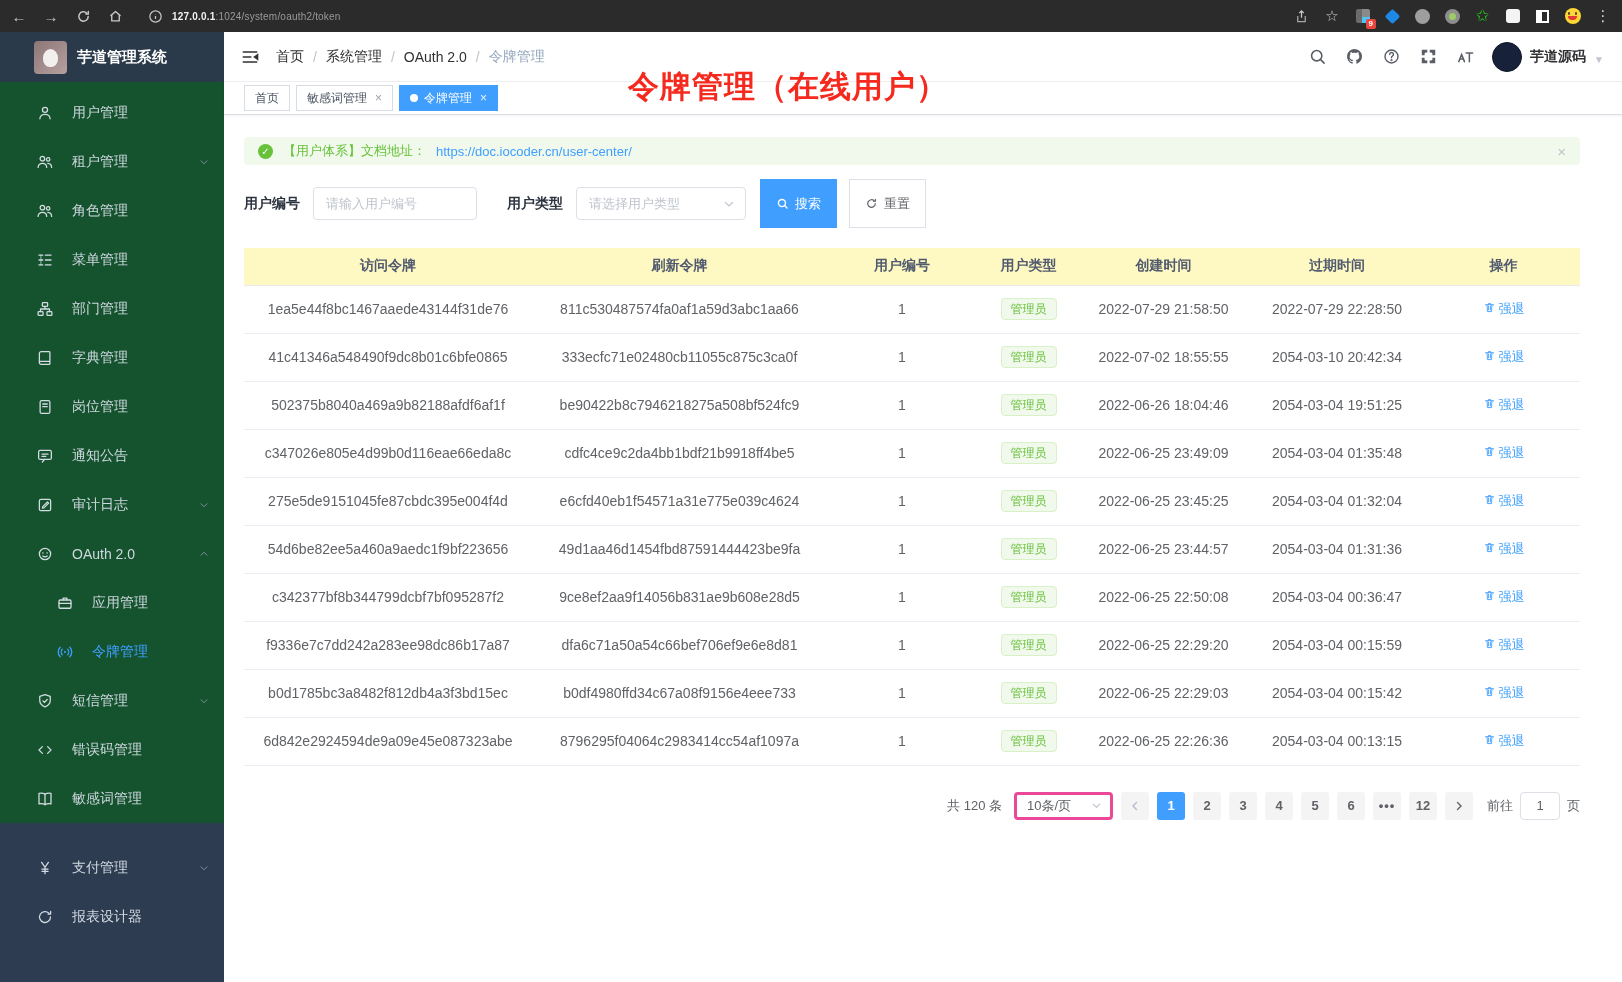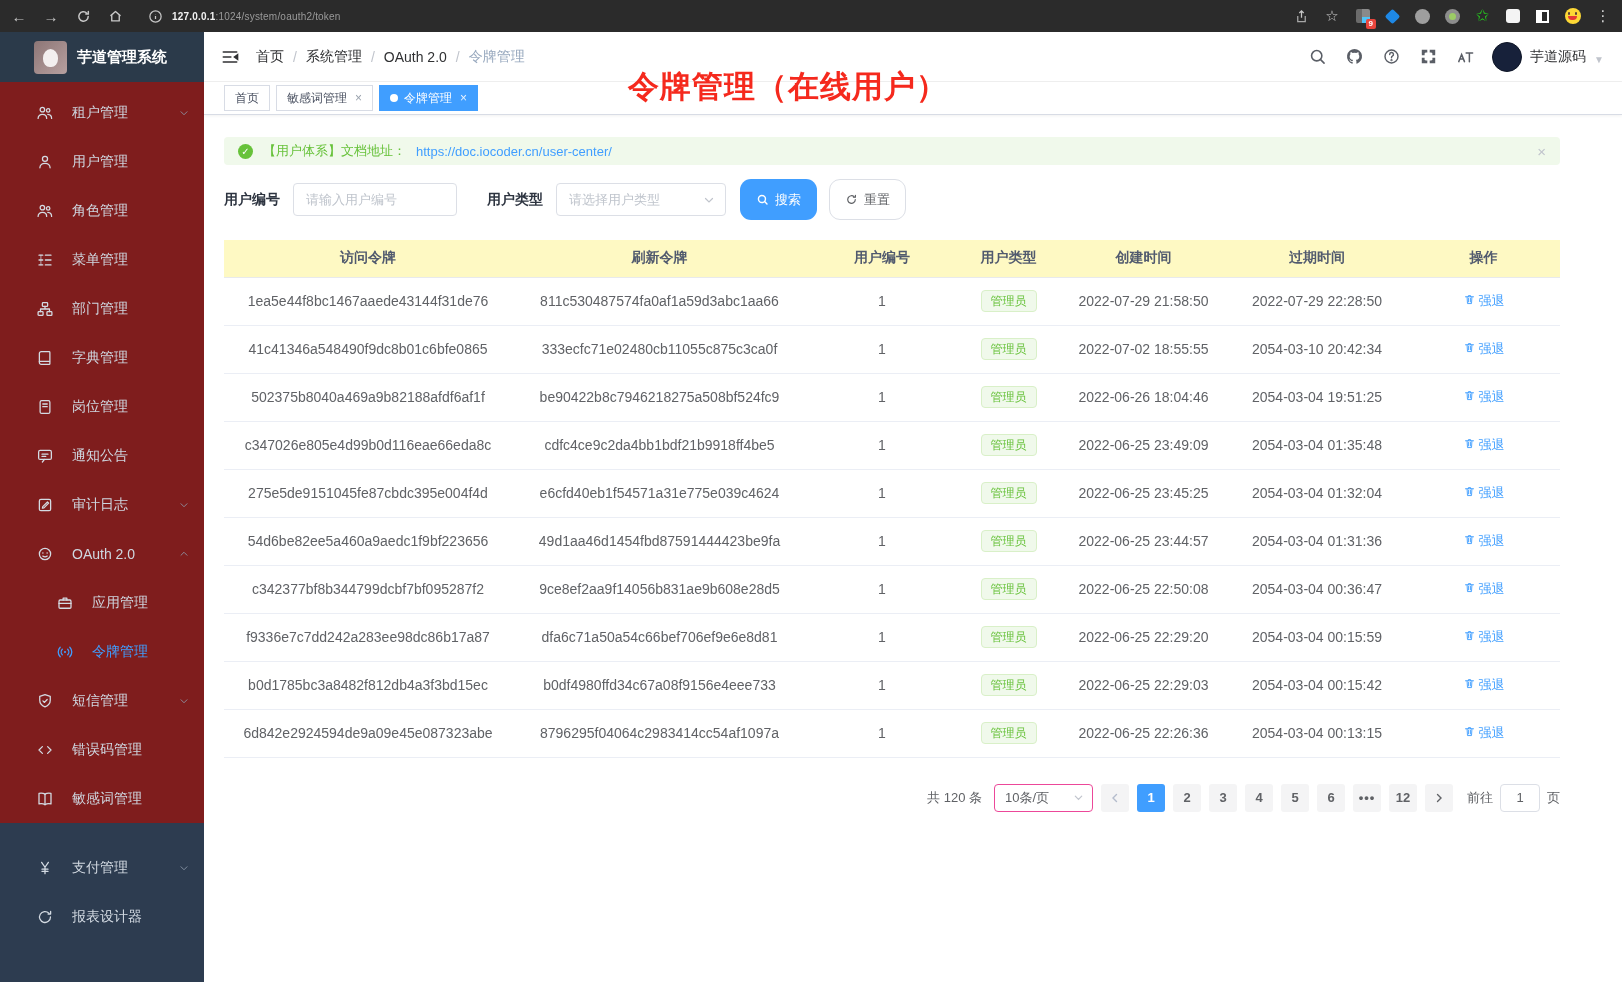--- a/index.html
+++ b/index.html
@@ -28,21 +28,21 @@
   .ext-read { width:13px; height:13px; border:2px solid #fff; background:linear-gradient(90deg,#fff 50%,transparent 50%); }
   .ext-emoji { width:16px; height:16px; border-radius:50%; background:#fdd835; position:relative; }
   .ext-emoji:before { content:""; position:absolute; left:3px; top:4px; width:2.5px; height:2.5px; background:#5d4037; border-radius:50%; box-shadow:7px 0 0 #5d4037; }
   .ext-emoji:after { content:""; position:absolute; left:3.5px; top:8px; width:9px; height:4px; border-radius:0 0 8px 8px; background:#e53935; }
   .dots-v { font-size:15px; color:#cfcfcf; letter-spacing:0; }
 
   
   .app-shell { display:flex; height:950px; }
 
   
-  .sidebar { width:204px; background:#7f1d1d; display:flex; flex-direction:column; color:#cfd7e0; }
+  .sidebar { width:224px; background:#14532d; display:flex; flex-direction:column; color:#cfd7e0; }
   .logo-bar { height:50px; background:#2b3a4a; display:flex; align-items:center; gap:10px; padding:0 12px 0 34px; }
   .logo-avatar { width:33px; height:33px; border-radius:4px; background:linear-gradient(135deg,#8d7676,#b7a0a0); position:relative; flex:0 0 auto; }
   .logo-avatar:before { content:""; position:absolute; left:9px; top:8px; width:15px; height:18px; background:#f3efef; border-radius:50% 50% 45% 45%; }
   .logo-title { color:#fff; font-size:15px; font-weight:700; white-space:nowrap; }
   .side-nav { padding-top:6px; }
   .side-item { height:49px; display:flex; align-items:center; padding:0 14px 0 36px; cursor:pointer; font-size:14px; color:#cfd7e0; position:relative; }
   .side-item .mi { width:18px; height:18px; margin-right:18px; flex:0 0 auto; color:#d4dbe3; }
   .side-item .mi svg { width:18px; height:18px; display:block; }
   .side-label { flex:1; white-space:nowrap; }
   .side-item .arrow { width:12px; height:12px; margin:0; color:#8f9bab; }
@@ -60,21 +60,21 @@
   .hamburger svg { width:20px; height:20px; }
   .crumbs { display:flex; align-items:center; gap:9px; font-size:14px; color:#303133; }
   .crumb { cursor:pointer; }
   .crumb-sep { color:#c0c4cc; }
   .crumb.last { color:#97a8be; cursor:default; }
   .header-right { margin-left:auto; display:flex; align-items:center; gap:17px; }
   .h-ico { width:20px; height:20px; color:#5a5e66; cursor:pointer; display:flex; align-items:center; justify-content:center; }
   .h-ico svg { width:19px; height:19px; }
   .user-chip { display:flex; align-items:center; gap:8px; cursor:pointer; }
   .user-avatar { width:30px; height:30px; border-radius:50%; background:#17213a; border:1px solid #0e1526; }
-  .user-name { font-size:14px; color:#303133; }
+  .user-name { font-size:14px; color:#303133;font-weight:bold; }
   .user-caret { font-size:10px; color:#c0c4cc; margin-top:6px; }
 
   
   .tab-bar { height:33px; display:flex; align-items:center; gap:6px; padding:0 0 0 20px; border-bottom:1px solid #d8dce5; box-shadow:0 1px 3px rgba(0,0,0,.06); position:relative; z-index:2; background:#fff; }
   .tag-tab { height:26px; display:flex; align-items:center; gap:6px; padding:0 10px; border:1px solid #d8dce5; background:#fff; color:#495060; font-size:12px; cursor:pointer; }
   .tag-tab .tab-close { font-size:12px; color:#9aa2ad; margin-left:2px; }
   .tag-tab.active { background:#409eff; border-color:#409eff; color:#fff; }
   .tag-tab.active .tab-close { color:#e8f3ff; }
   .tab-dot { width:8px; height:8px; border-radius:50%; background:#fff; }
 
@@ -88,35 +88,35 @@
   .alert-link { color:#409eff; font-size:13px; text-decoration:none; }
   .alert-close { margin-left:auto; color:#c0c4cc; font-size:15px; cursor:pointer; }
 
   .filter-row { margin-top:14px; display:flex; align-items:center; }
   .f-label { font-weight:700; color:#2d3440; font-size:14px; margin-right:13px; }
   .f-input { width:164px; height:33px; border:1px solid #dcdfe6; border-radius:4px; padding:0 12px; font-size:13px; color:#606266; font-family:inherit; }
   .f-input::placeholder { color:#bfc4cc; }
   .f-select { width:170px; height:33px; border:1px solid #dcdfe6; border-radius:4px; padding:0 10px 0 12px; font-size:13px; color:#bfc4cc; display:flex; align-items:center; justify-content:space-between; cursor:pointer; background:#fff; }
   .f-select svg { width:12px; height:12px; color:#c0c4cc; }
   .gap1 { width:14px; } .gap2 { width:30px; } .gap3 { width:12px; }
-  .btn { height:41px; border-radius:11px; display:flex; align-items:center; gap:6px; padding:4px 15px; font-size:13px; cursor:pointer; border:1px solid transparent; }
+  .btn { height:49px; border-radius:0; display:flex; align-items:center; gap:6px; padding:4px 15px; font-size:13px; cursor:pointer; border:1px solid transparent; }
   .btn svg { width:13px; height:13px; }
   .btn-primary { background:#409eff; color:#fff; }
   .btn-plain { background:#fff; color:#606266; border-color:#dcdfe6; }
 
   table { border-collapse:collapse; table-layout:fixed; width:1336px; margin-top:20px; }
   thead th { background:#fef9c3; color:#515a6e; font-weight:700; font-size:14px; height:37px; text-align:center; border-bottom:1px solid #e8eaec; }
   tbody td { height:48px; text-align:center; font-size:14px; color:#606266; border-bottom:1px solid #ebeef5; white-space:nowrap; overflow:hidden; }
   .tag-admin { display:inline-block; background:#f0f9eb; border:1px solid #d9f0c8; color:#67c23a; font-size:12px; padding:3px 9px; border-radius:4px; line-height:1.2; }
   .force-logout { color:#409eff; cursor:pointer; display:inline-flex; align-items:center; gap:3px; font-size:13px; text-decoration:none; }
   .force-logout svg { width:13px; height:13px; }
 
   .pagination { margin-top:26px; display:flex; align-items:center; justify-content:flex-end; gap:8px; font-size:13px; color:#606266; }
   .pg-total { margin-right:4px; }
-  .pg-size { width:99px; height:28px; border:1px solid #ec4899; border-radius:4px; display:flex; align-items:center; justify-content:space-between; padding:0 8px 0 10px; cursor:pointer; color:#606266; }
+  .pg-size { width:99px; height:28px; border:3px solid #ec4899; border-radius:4px; display:flex; align-items:center; justify-content:space-between; padding:0 8px 0 10px; cursor:pointer; color:#606266; }
   .pg-size svg { width:11px; height:11px; color:#c0c4cc; }
   .pg-btn { min-width:28px; height:28px; background:#f4f4f5; border-radius:3px; display:flex; align-items:center; justify-content:center; font-weight:700; color:#606266; cursor:pointer; padding:0 4px; }
   .pg-btn svg { width:12px; height:12px; }
   .pg-btn.arrow { color:#b4bccc; }
   .pg-btn.arrow.next { color:#606266; }
   .pg-btn.active { background:#409eff; color:#fff; }
   .pg-btn.dots { letter-spacing:1px; font-weight:700; }
   .pg-goto { display:flex; align-items:center; gap:7px; margin-left:6px; }
   .pg-goto input { width:40px; height:28px; border:1px solid #dcdfe6; border-radius:4px; text-align:center; font-size:13px; color:#606266; font-family:inherit; }
 
@@ -189,41 +189,41 @@
 
   <aside class="sidebar">
     <div class="logo-bar">
       <span class="logo-avatar"></span>
       <span class="logo-title">芋道管理系统</span>
     </div>
     <nav class="side-nav" id="side-nav">
         <div class="side-item">
           <span class="mi">
             <svg viewBox="0 0 24 24" fill="none" stroke="currentColor" stroke-width="1.7" stroke-linecap="round" stroke-linejoin="round">
+              <circle cx="12" cy="7.8" r="3.4"></circle>
+              <path d="M5.2 19.8c0-3.7 3-6.1 6.8-6.1s6.8 2.4 6.8 6.1"></path>
+            </svg>
+          </span>
+          <span class="side-label">用户管理</span>
+        </div>
+        <div class="side-item">
+          <span class="mi">
+            <svg viewBox="0 0 24 24" fill="none" stroke="currentColor" stroke-width="1.7" stroke-linecap="round" stroke-linejoin="round">
               <circle cx="8.5" cy="7.5" r="3"></circle>
               <path d="M2.8 19.2c0-3.2 2.5-5.3 5.7-5.3s5.7 2.1 5.7 5.3"></path>
               <circle cx="16.2" cy="8.6" r="2.3"></circle>
               <path d="M15.8 13.9c2.9.2 5 2.2 5 5.3"></path>
             </svg>
           </span>
           <span class="side-label">租户管理</span>
           <span class="mi arrow">
             <svg viewBox="0 0 24 24" fill="none" stroke="currentColor" stroke-width="1.7" stroke-linecap="round" stroke-linejoin="round">
               <path d="M6 9.5l6 6 6-6"></path>
             </svg>
           </span>
-        </div>
-        <div class="side-item">
-          <span class="mi">
-            <svg viewBox="0 0 24 24" fill="none" stroke="currentColor" stroke-width="1.7" stroke-linecap="round" stroke-linejoin="round">
-              <circle cx="12" cy="7.8" r="3.4"></circle>
-              <path d="M5.2 19.8c0-3.7 3-6.1 6.8-6.1s6.8 2.4 6.8 6.1"></path>
-            </svg>
-          </span>
-          <span class="side-label">用户管理</span>
         </div>
         <div class="side-item">
           <span class="mi">
             <svg viewBox="0 0 24 24" fill="none" stroke="currentColor" stroke-width="1.7" stroke-linecap="round" stroke-linejoin="round">
               <circle cx="8.5" cy="7.5" r="3"></circle>
               <path d="M2.8 19.2c0-3.2 2.5-5.3 5.7-5.3s5.7 2.1 5.7 5.3"></path>
               <circle cx="16.2" cy="8.6" r="2.3"></circle>
               <path d="M15.8 13.9c2.9.2 5 2.2 5 5.3"></path>
             </svg>
           </span>

